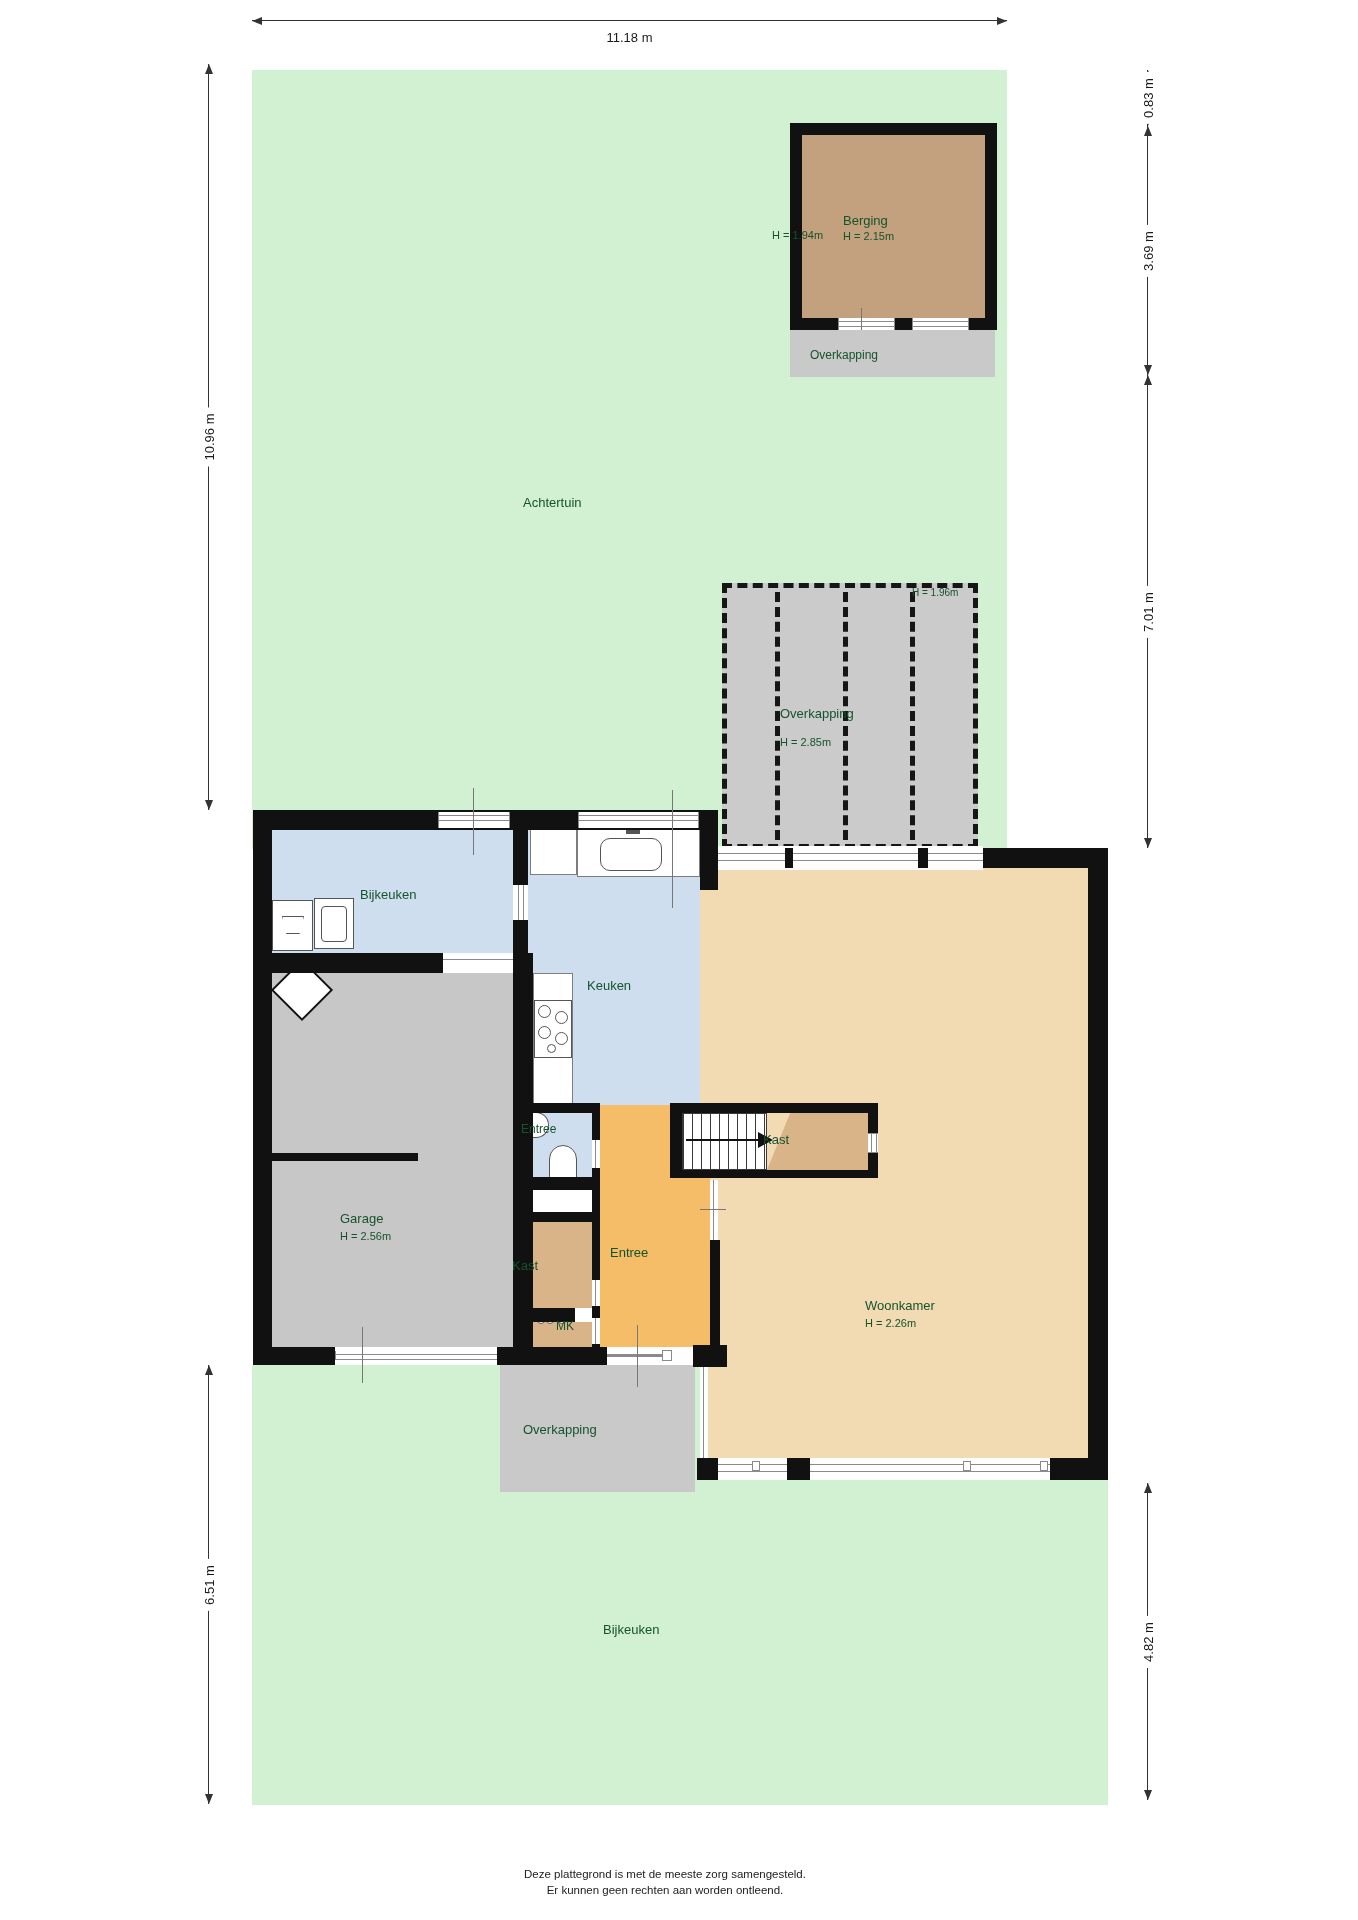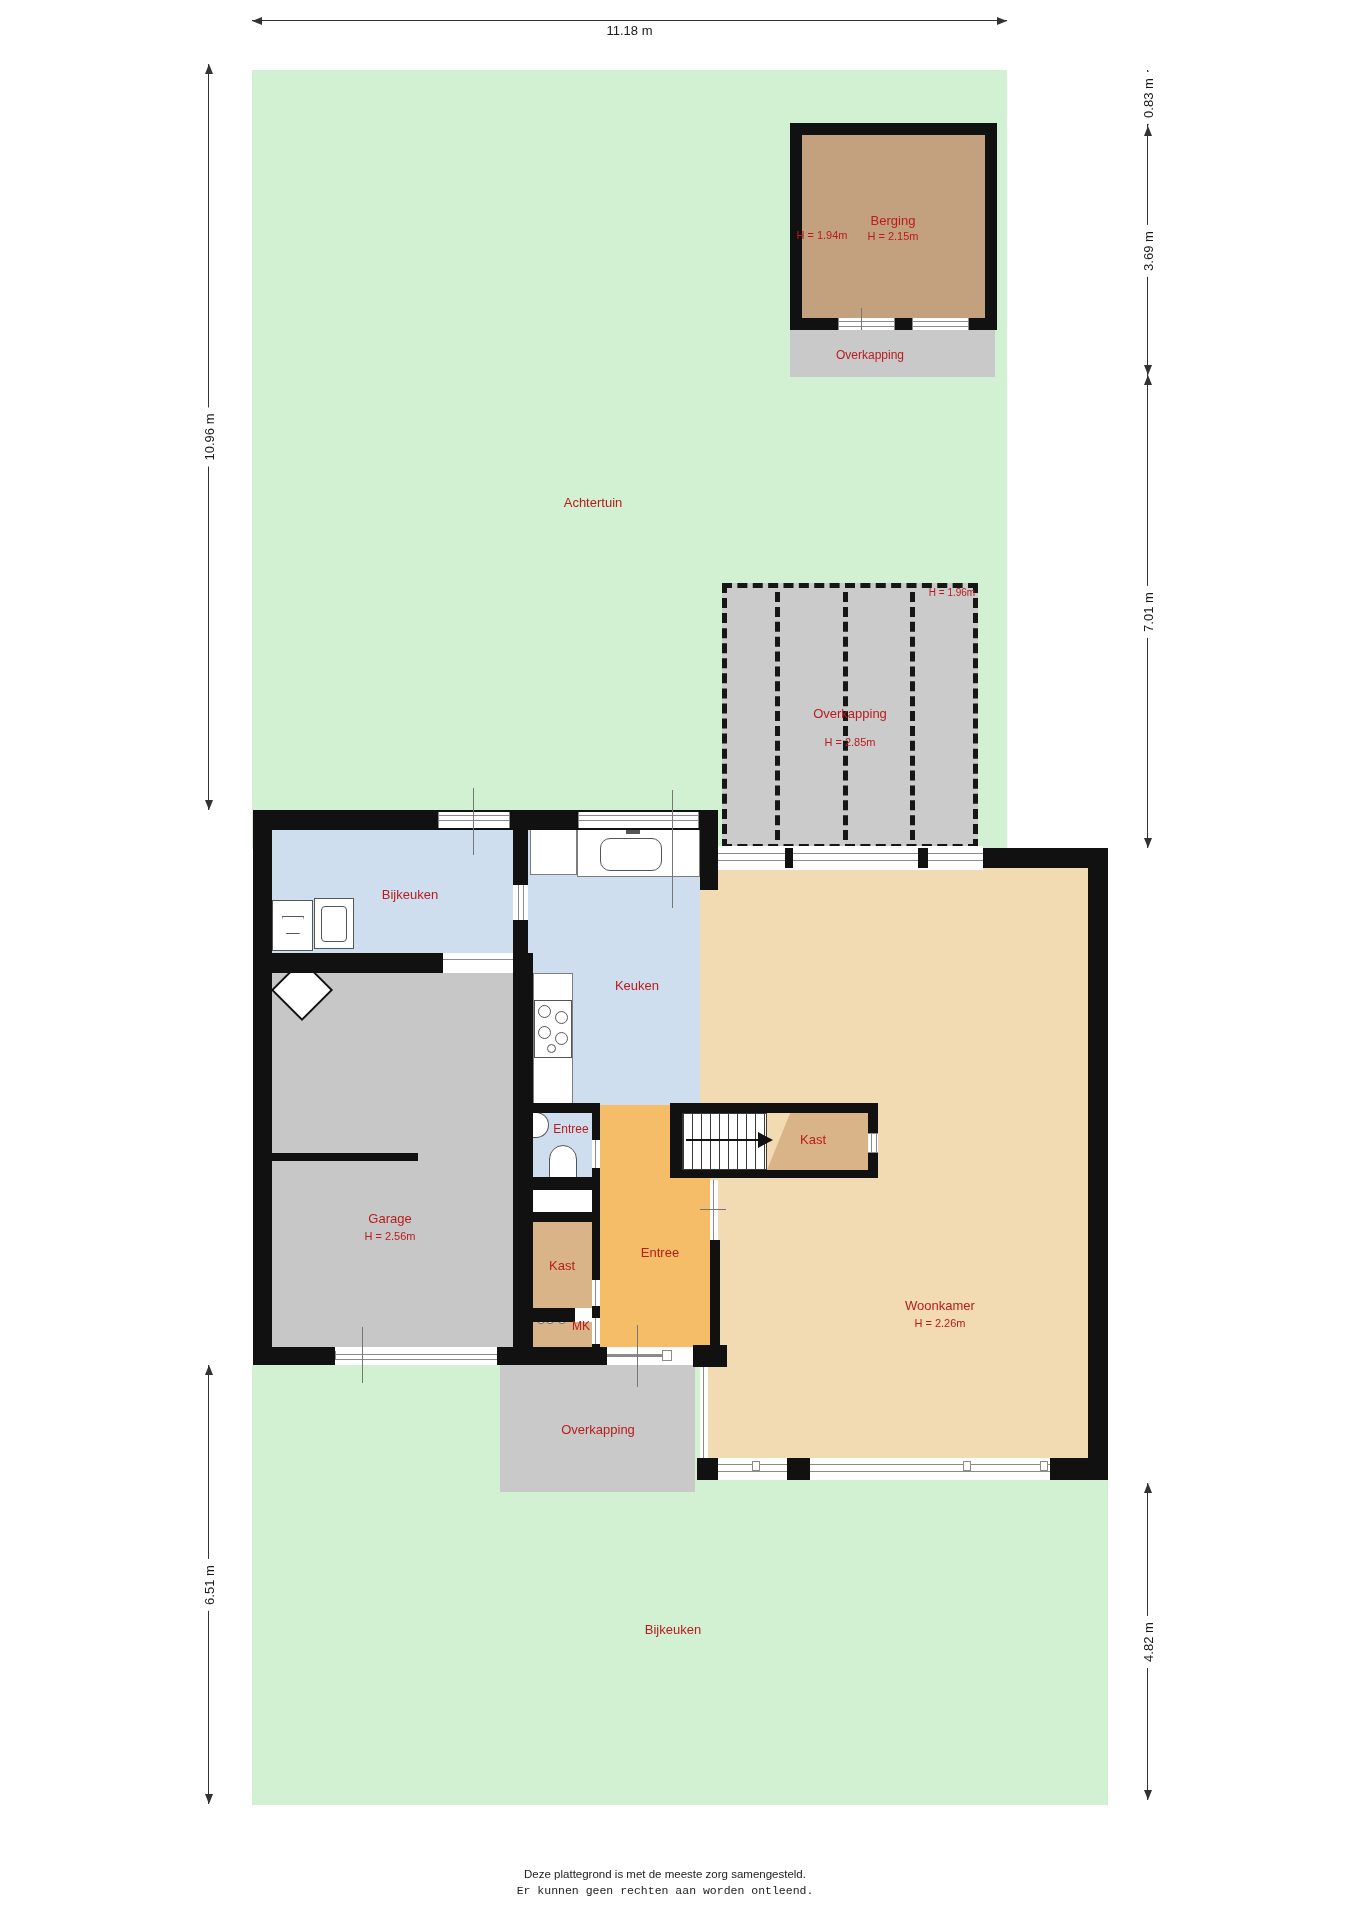--- a/index.html
+++ b/index.html
@@ -1,19 +1,19 @@
 <!DOCTYPE html>
 <html><head>
 <meta charset="utf-8">
 <style>
   html,body{margin:0;padding:0;background:#fff;}
   #plan{position:relative;width:1358px;height:1920px;background:#fff;
         font-family:"Liberation Sans", sans-serif;color:#1a1a1a;overflow:hidden;}
   .abs{position:absolute;}
-  .lab{position:absolute;text-align:center;font-size:13px;line-height:15px;color:#b91c1c;white-space:nowrap;}
+  .lab{position:absolute;text-align:left;font-size:13px;line-height:15px;color:#14532d;white-space:nowrap;}
   .lab.sm{font-size:11px;line-height:13px;}
   .lab.xs{font-size:10px;line-height:12px;}
   .fill{position:absolute;}
   .wall{position:absolute;background:#111;}
   .tick{position:absolute;background:#777;}
   
   .win-h{position:absolute;background:
      linear-gradient(to bottom,#fff 0,#fff 3px,#8a8a8a 3px,#8a8a8a 4px,#fff 4px,#fff 8px,#8a8a8a 8px,#8a8a8a 9px,#fff 9px);
      border-left:1px solid #8a8a8a;border-right:1px solid #8a8a8a;}
   .win-v{position:absolute;background:
@@ -26,21 +26,21 @@
   
   .dimh{position:absolute;height:14px;}
   .dimh .ln{position:absolute;left:0;right:0;top:6px;height:1px;background:#333;}
   .dimv{position:absolute;width:14px;}
   .dimv .ln{position:absolute;top:0;bottom:0;left:6px;width:1px;background:#333;}
   .ah{position:absolute;width:0;height:0;}
   .ah.l{left:0;top:3px;border-top:4px solid transparent;border-bottom:4px solid transparent;border-right:10px solid #333;}
   .ah.r{right:0;top:3px;border-top:4px solid transparent;border-bottom:4px solid transparent;border-left:10px solid #333;}
   .ah.u{top:0;left:3px;border-left:4px solid transparent;border-right:4px solid transparent;border-bottom:10px solid #333;}
   .ah.d{bottom:0;left:3px;border-left:4px solid transparent;border-right:4px solid transparent;border-top:10px solid #333;}
-  .dimlab{position:absolute;left:50%;top:16px;transform:translate(-50%,-50%);background:#fff;
+  .dimlab{position:absolute;left:50%;top:23px;transform:translate(-50%,-50%);background:#fff;
           padding:0 6px;font-size:13px;white-space:nowrap;}
   .dimv .dimlab{left:7px;top:50%;transform:translate(-50%,-50%) rotate(-90deg);padding:0 6px;}
   .dash-sep{position:absolute;border-left:5px dashed #161616;width:0;}
   .stairs{position:absolute;background:#fff;
      background-image:repeating-linear-gradient(to right,#3a3a3a 0,#3a3a3a 1px,transparent 1px,transparent 9px);
      border:1px solid #3a3a3a;box-sizing:border-box;}
   .footer-line{position:absolute;left:365px;width:600px;text-align:center;font-size:11.5px;color:#222;}
 </style>
 </head>
 <body>
@@ -238,15 +238,15 @@
     <span class="dimlab">7.01 m</span>
   </div>
   <div class="dimv" style="left:1141px;top:1483px;height:317px;">
     <div class="ln"></div>
       <i class="ah u"></i>
       <i class="ah d"></i>
     <span class="dimlab">4.82 m</span>
   </div>
 
   <div class="footer-line" style="top:1868px;">Deze plattegrond is met de meeste zorg samengesteld.</div>
-  <div class="footer-line" style="top:1884px;font-family:Liberation Mono, monospace;">Er kunnen geen rechten aan worden ontleend.</div>
+  <div class="footer-line" style="top:1884px;">Er kunnen geen rechten aan worden ontleend.</div>
 
 </div>
 
 </body></html>

